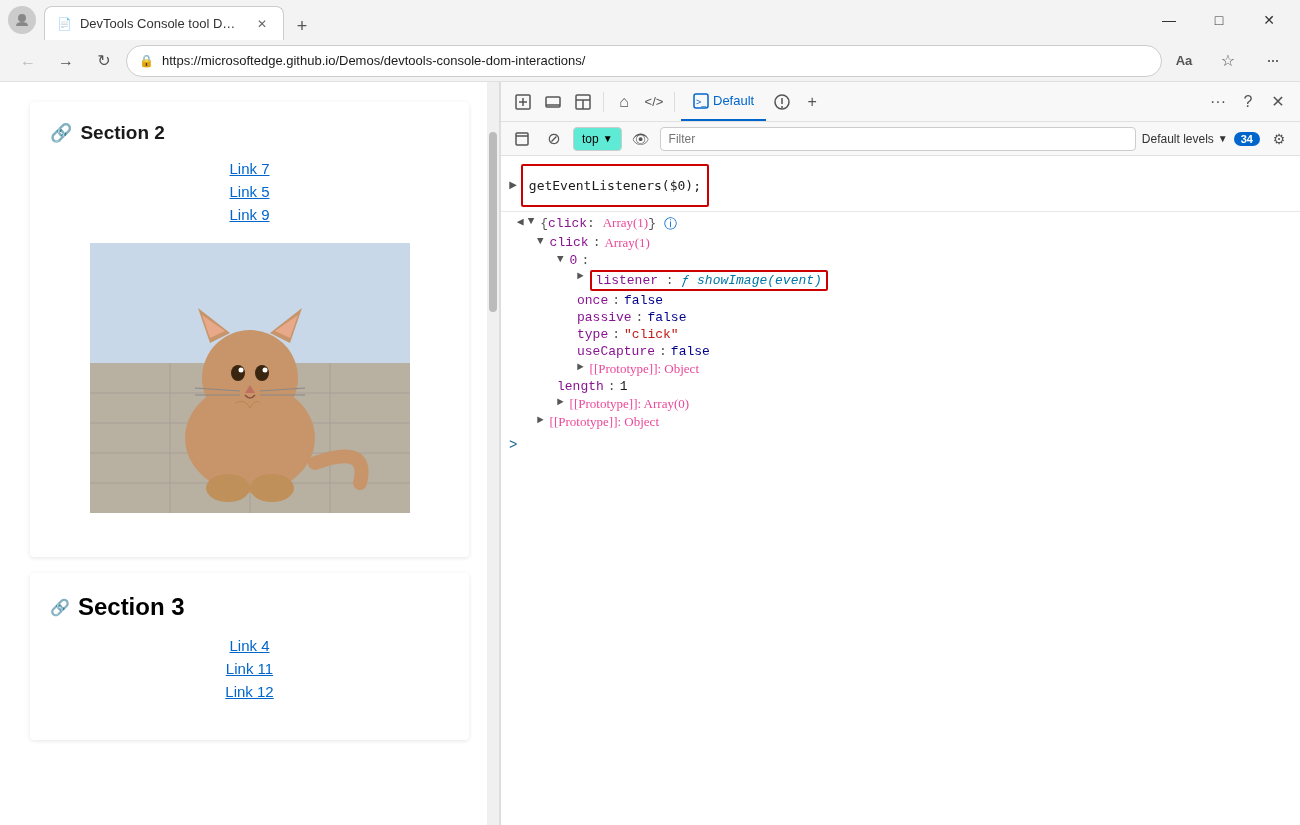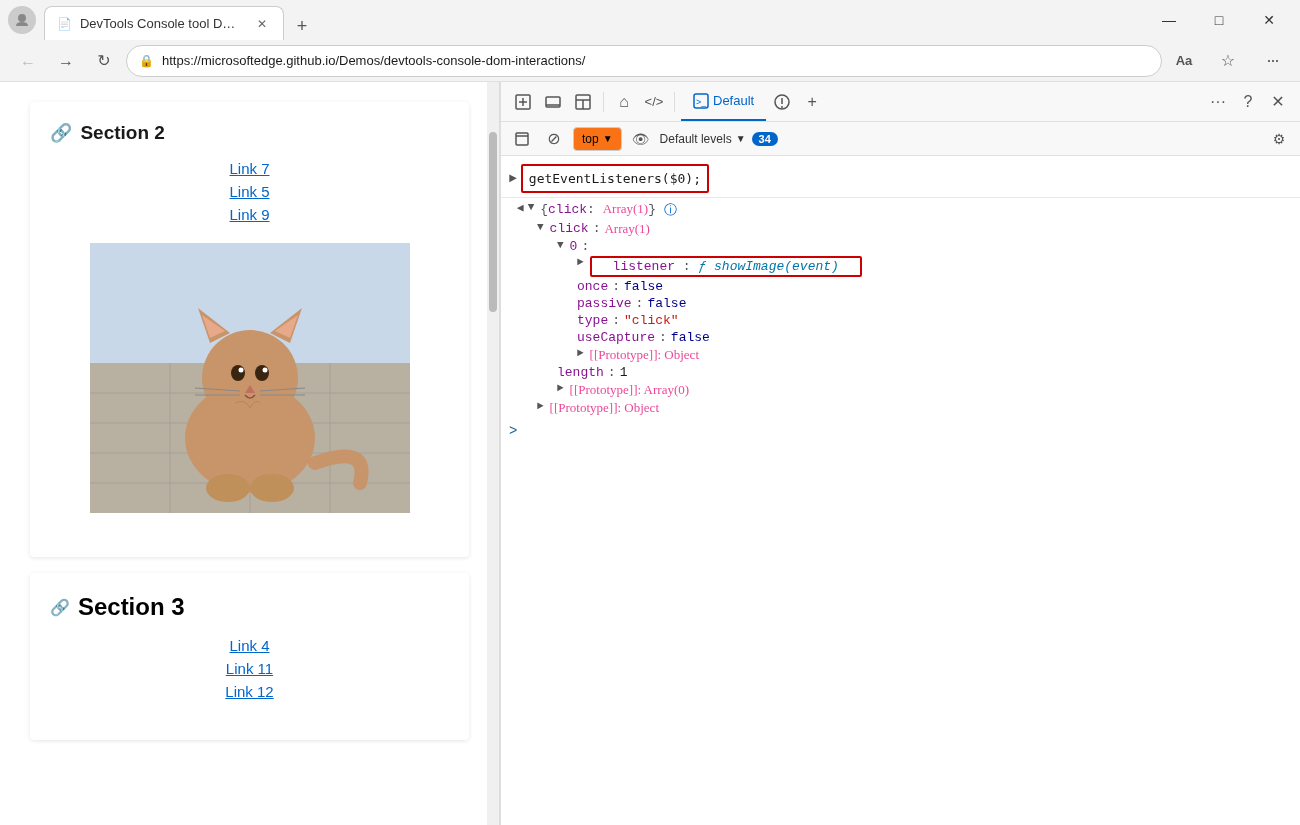--- a/index.html
+++ b/index.html
@@ -51,45 +51,45 @@
     .devtools-toolbar { display: flex; align-items: center; height: 40px; padding: 0 8px; gap: 2px; border-bottom: 1px solid #e0e0e0; background: #f8f8f8; }
     .dt-btn { width: 28px; height: 28px; display: flex; align-items: center; justify-content: center; border-radius: 4px; cursor: pointer; color: #555; font-size: 16px; }
     .dt-separator { width: 1px; height: 20px; background: #ddd; margin: 0 4px; }
     .dt-tab { padding: 4px 12px; font-size: 13px; cursor: pointer; color: #555; border-bottom: 2px solid transparent; height: 100%; display: flex; align-items: center; }
     .dt-tab.active { color: #0066cc; border-bottom: 2px solid #0066cc; }
     .dt-more { margin-left: auto; display: flex; gap: 2px; }
 
     
     .console-bar { display: flex; align-items: center; height: 34px; padding: 0 8px; gap: 6px; border-bottom: 1px solid #e0e0e0; background: #f8f8f8; }
     .cb-btn { width: 26px; height: 26px; display: flex; align-items: center; justify-content: center; border-radius: 4px; cursor: pointer; color: #555; font-size: 14px; }
-    .context-selector { display: flex; align-items: center; gap: 4px; padding: 2px 8px; border: 1px solid #ccc; border-radius: 4px; background: #f97316; cursor: pointer; font-size: 12px; height: 24px; }
+    .context-selector { display: flex; align-items: center; gap: 4px; padding: 2px 8px; border: 1px solid #ccc; border-radius: 4px; background: #5eead4; cursor: pointer; font-size: 12px; height: 24px; }
     .filter-input { flex: 1; height: 24px; border: 1px solid #ccc; border-radius: 4px; padding: 0 8px; font-size: 12px; color: #aaa; outline: none; }
     .levels-btn { display: flex; align-items: center; gap: 4px; font-size: 12px; color: #333; cursor: pointer; white-space: nowrap; }
     .msg-count { background: #0066cc; color: white; border-radius: 10px; padding: 1px 7px; font-size: 11px; font-weight: bold; }
     .settings-btn { width: 26px; height: 26px; display: flex; align-items: center; justify-content: center; color: #555; cursor: pointer; font-size: 14px; margin-left: auto; }
 
     
     .console-content { flex: 1; overflow-y: auto; font-family: 'Consolas', 'Courier New', monospace; font-size: 13px; padding: 4px 0; }
     .console-input-row { display: flex; align-items: center; padding: 4px 8px; border-bottom: 1px solid #e8e8e8; }
     .console-prompt { color: #555; margin-right: 4px; }
-    .console-input-box { border: 2px solid #cc0000; border-radius: 2px; padding: 5px 6px; font-family: monospace; font-size: 13px; color: #1a1a1a; background: white; }
+    .console-input-box { border: 2px solid #cc0000; border-radius: 2px; padding: 12px 6px; font-family: monospace; font-size: 13px; color: #1a1a1a; background: white; }
     .console-output { padding: 2px 8px 2px 16px; }
     .console-line { display: flex; align-items: flex-start; gap: 4px; padding: 1px 0; }
     .expand-arrow { color: #555; font-size: 11px; cursor: pointer; margin-right: 2px; }
     .obj-key { color: #881391; }
     .obj-val { color: #1a1a1a; }
     .obj-type { color: #ec4899; font-family: Liberation Serif, serif; }
     .string-val { color: #c41a16; }
     .func-val { color: #07a; font-style: italic; }
     .bool-val { color: #00008b; }
     .info-icon { color: #0066cc; font-size: 11px; }
     .indent-1 { padding-left: 20px; }
     .indent-2 { padding-left: 40px; }
     .indent-3 { padding-left: 60px; }
-    .listener-box { display: inline-block; border: 2px solid #cc0000; border-radius: 2px; padding: 1px 21px; background: white; }
+    .listener-box { display: inline-block; border: 2px solid #cc0000; border-radius: 2px; padding: 1px 4px; background: white; }
     .console-prompt-line { display: flex; align-items: center; padding: 4px 8px; }
     .gt-prompt { color: #1a6496; font-size: 14px; }
   </style>
 </head>
 <body>
 
 <div class="browser-chrome">
 
   <div class="title-bar">
     <div class="profile-icon">
@@ -266,20 +266,21 @@
               <rect x="2" y="2" width="12" height="12" rx="1" stroke="#555" stroke-width="1.5" fill="none"></rect>
               <line x1="2" y1="5" x2="14" y2="5" stroke="#555" stroke-width="1.5"></line>
             </svg>
         </div>
         <div class="cb-btn" style="font-size:16px;">⊘</div>
         <div class="context-selector">
           <span>top</span>
           <span style="font-size:10px;">▼</span>
         </div>
         <div class="cb-btn" style="font-size:14px;">👁</div>
+        <input class="filter-input" type="text" placeholder="Filter" style="">
         <div class="levels-btn">
           <span>Default levels</span>
           <span style="font-size:10px;">▼</span>
         </div>
         <div class="msg-count">34</div>
         <div class="settings-btn">⚙</div>
       </div>
 
       <div class="console-content">
 

